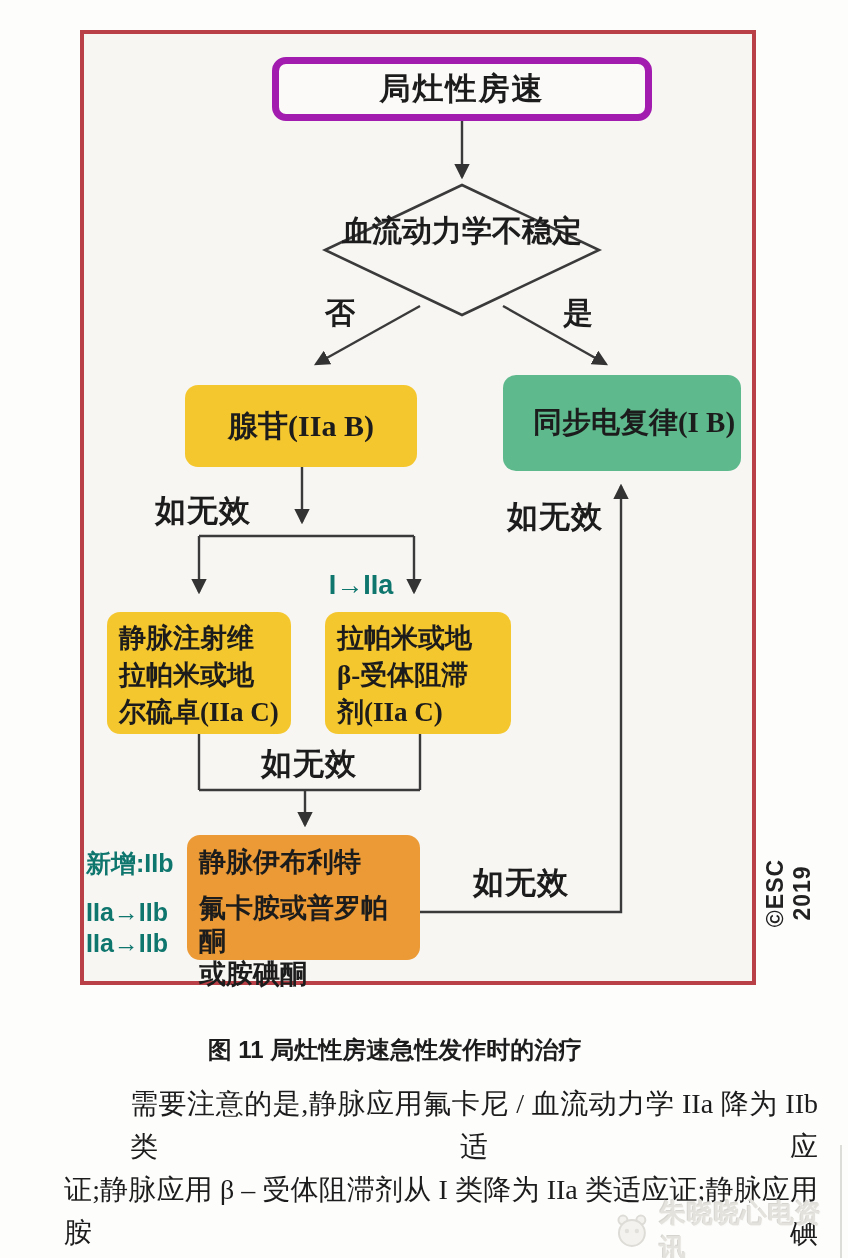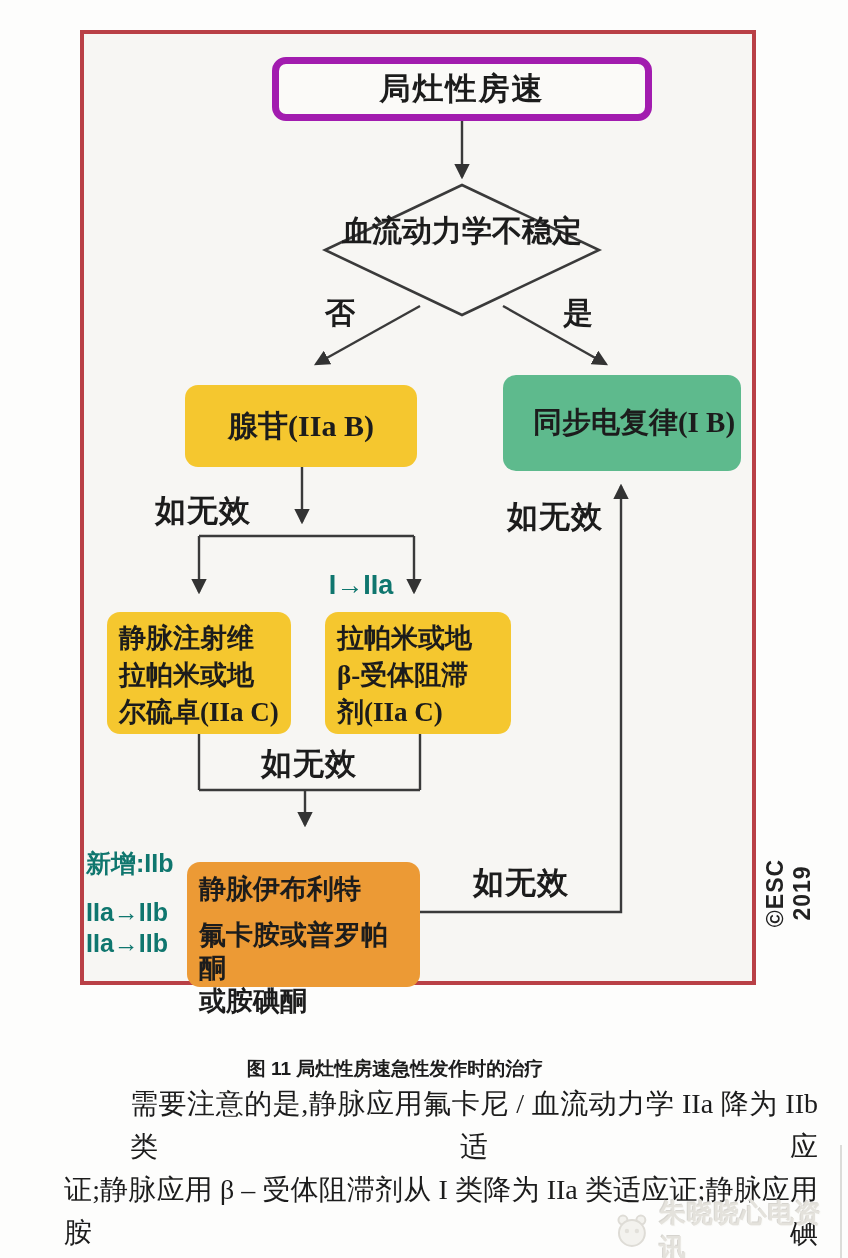--- a/index.html
+++ b/index.html
@@ -27,34 +27,34 @@
   .ineff-4{left:500px;top:496px;width:110px;}
   .yellow-box{background:#f5c72f;border-radius:13px;margin-top:10px;}
   .green-box{background:#5eba8d;border-radius:13px;padding-left:24px;}
   .orange-box{background:#ec9a35;border-radius:13px;}
   .adenosine-box{left:185px;top:375px;width:232px;height:82px;font-size:30px;}
   .cardioversion-box{left:503px;top:375px;width:238px;height:96px;font-size:29px;}
   .multiline-box{position:absolute;box-sizing:border-box;font-weight:bold;font-size:27px;line-height:37px;
         padding:8px 12px;text-align:left;}
   .verapamil-box{left:107px;top:602px;width:184px;height:122px;}
   .betablocker-box{left:325px;top:602px;width:186px;height:122px;}
-  .ibutilide-box{left:187px;top:835px;width:233px;height:125px;padding-top:11px;line-height:33px;margin-top:27px;}
+  .ibutilide-box{left:187px;top:835px;width:233px;height:125px;padding-top:11px;line-height:33px;}
   .ibutilide-box .ib-line1{display:block;margin-bottom:13px;}
   .ibutilide-box .ib-line{display:block;}
   .red-note{position:absolute;color:#0f766e;font-weight:bold;font-family:"Liberation Sans","DejaVu Sans",sans-serif;}
   .class-change-top{left:316px;top:570px;width:90px;font-size:27px;text-align:center;}
   .ann{width:100px;font-size:25px;text-align:left;left:86px;}
   .ann-new{top:847px;}
   .ann-c1{top:898px;}
   .ann-c2{top:929px;}
   .esc-credit{position:absolute;left:710px;top:880px;width:130px;height:26px;
         transform:rotate(-90deg);font-family:"Liberation Sans","DejaVu Sans",sans-serif;
         font-size:23px;font-weight:bold;color:#222;text-align:center;letter-spacing:1px;}
-  .caption{position:absolute;left:170px;top:1056px;width:450px;text-align:center;
-        font-family:"Liberation Sans","DejaVu Sans",sans-serif;font-weight:bold;font-size:19px;}
+  .caption{position:absolute;left:170px;top:1034px;width:450px;text-align:center;
+        font-family:"Liberation Sans","DejaVu Sans",sans-serif;font-weight:bold;font-size:24px;}
   .note-block{position:absolute;left:64px;top:1082px;width:754px;font-size:28px;line-height:43px;}
   .note-line{display:block;text-align:justify;text-align-last:justify;}
   .note-line.first{padding-left:66px;}
   .watermark{position:absolute;left:610px;top:1196px;display:flex;align-items:center;gap:6px;
         color:#e4e2dc;font-size:26px;font-weight:bold;letter-spacing:1px;
         text-shadow:1px 1px 0 #fafaf8,-1px -1px 0 #d6d4cf;}
   .edge-artifact{position:absolute;left:840px;top:1145px;width:2px;height:113px;background:#cdcdcb;opacity:.7;}
 </style>
 </head>
 <body>

